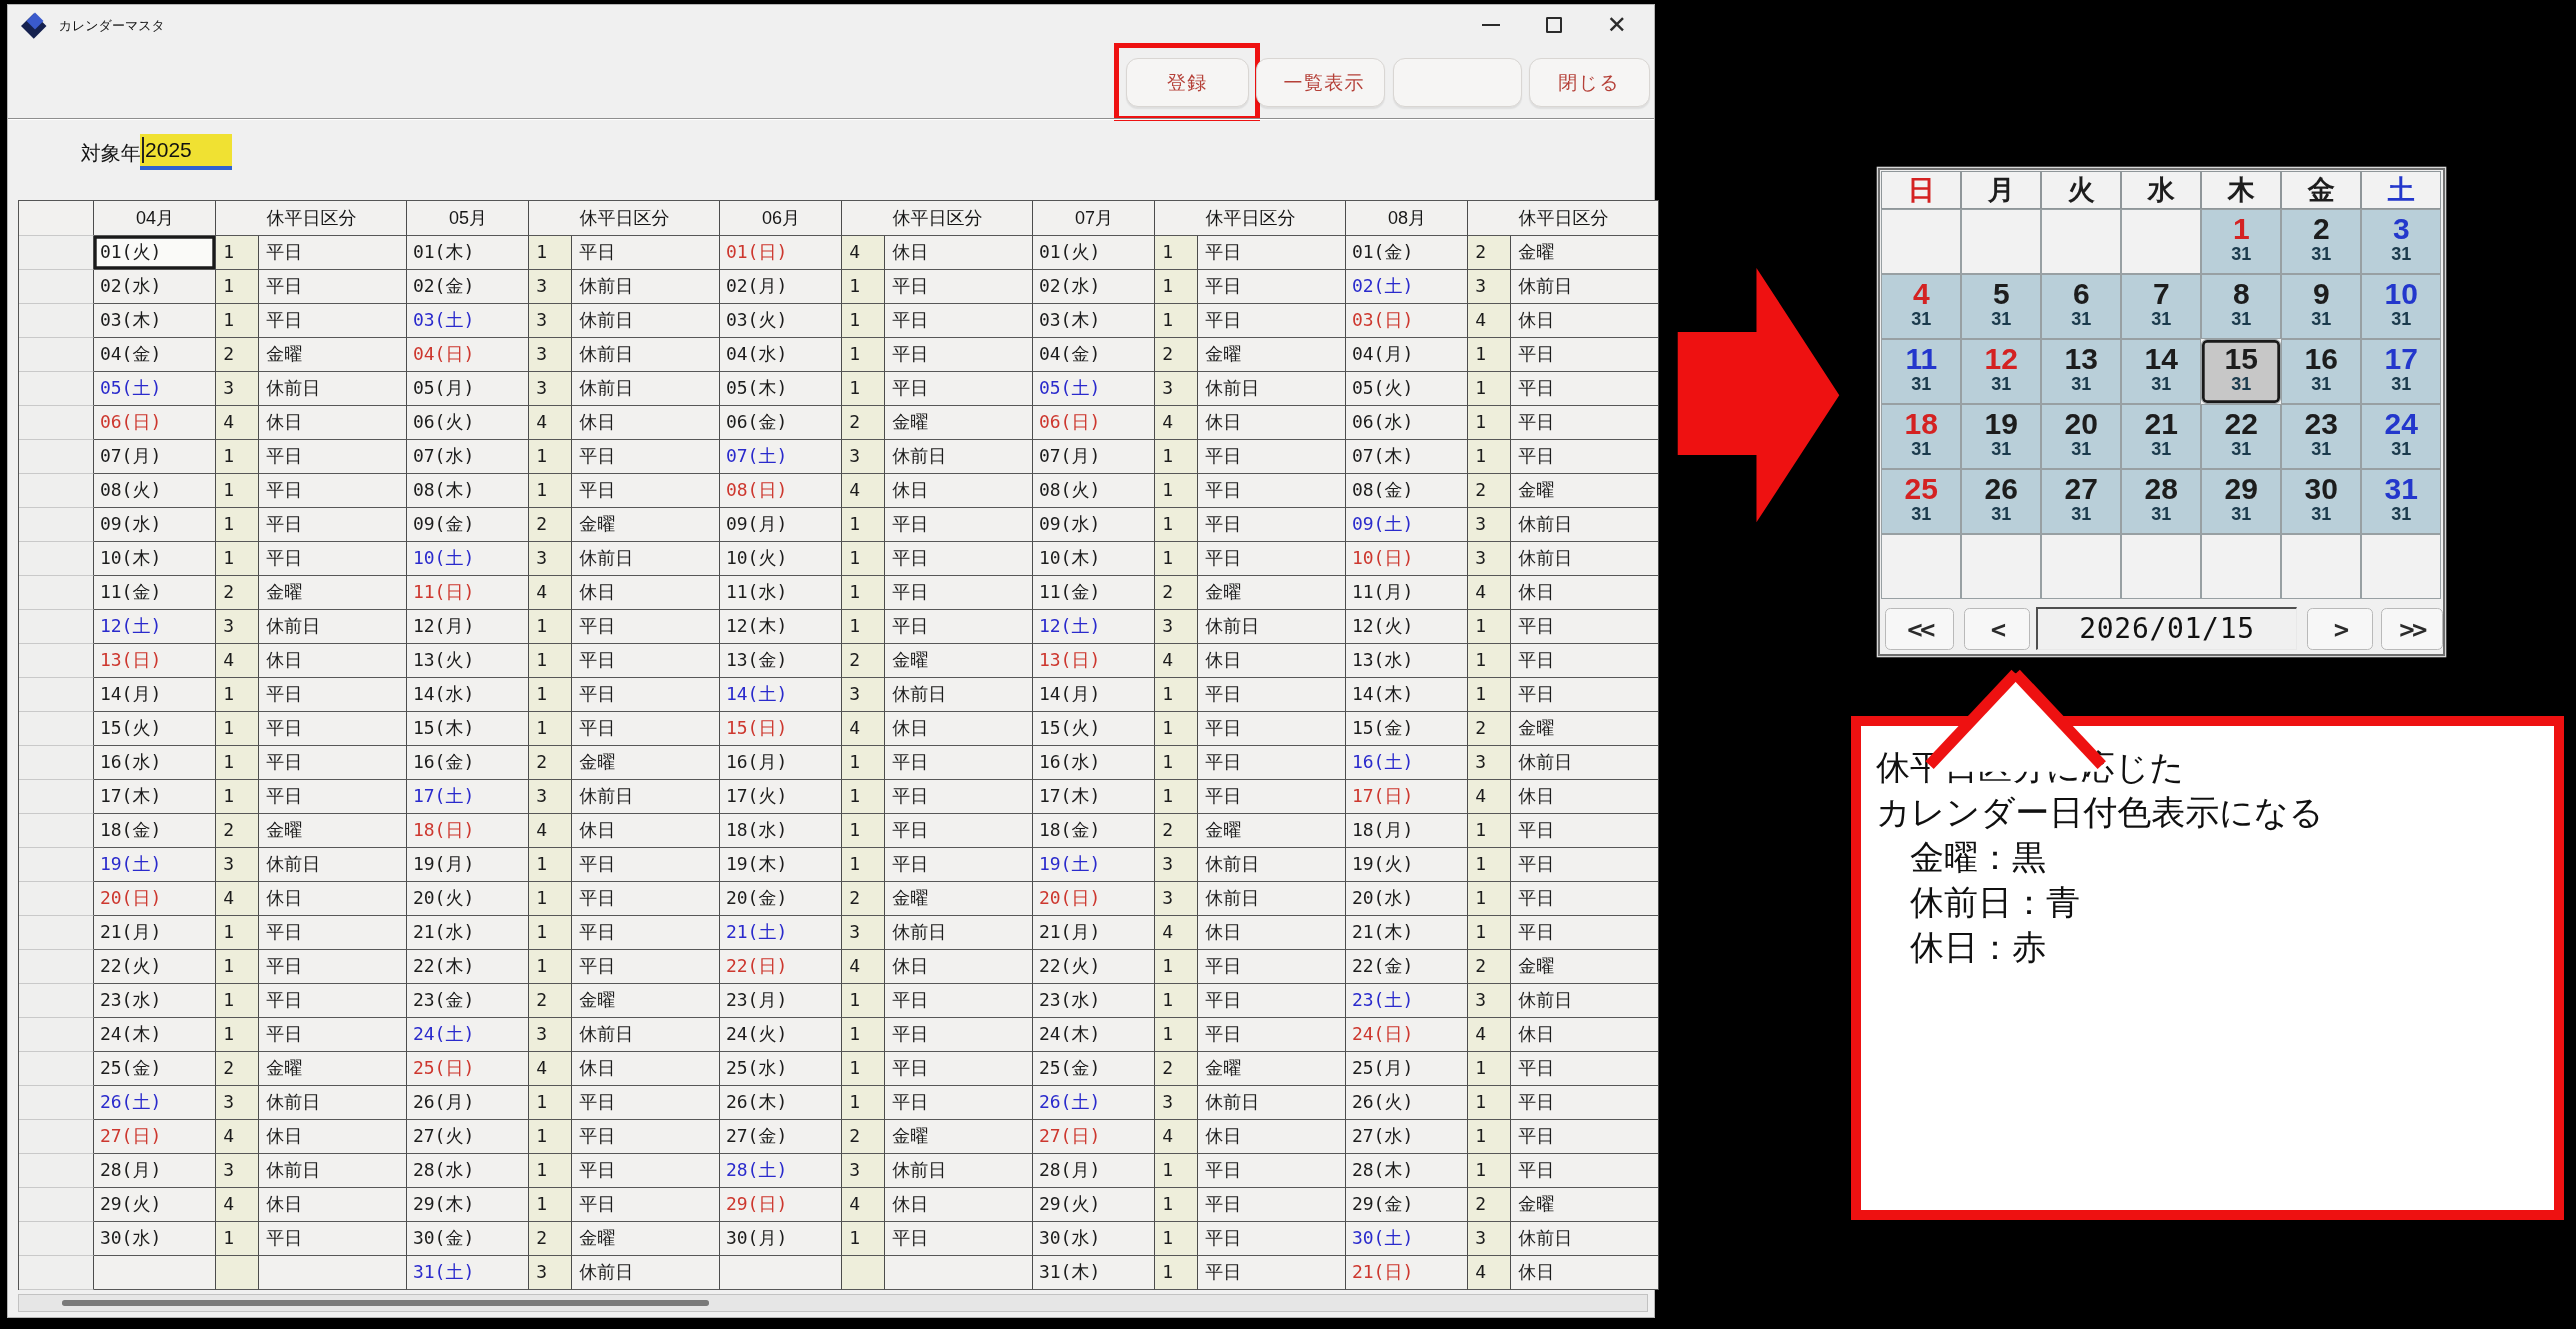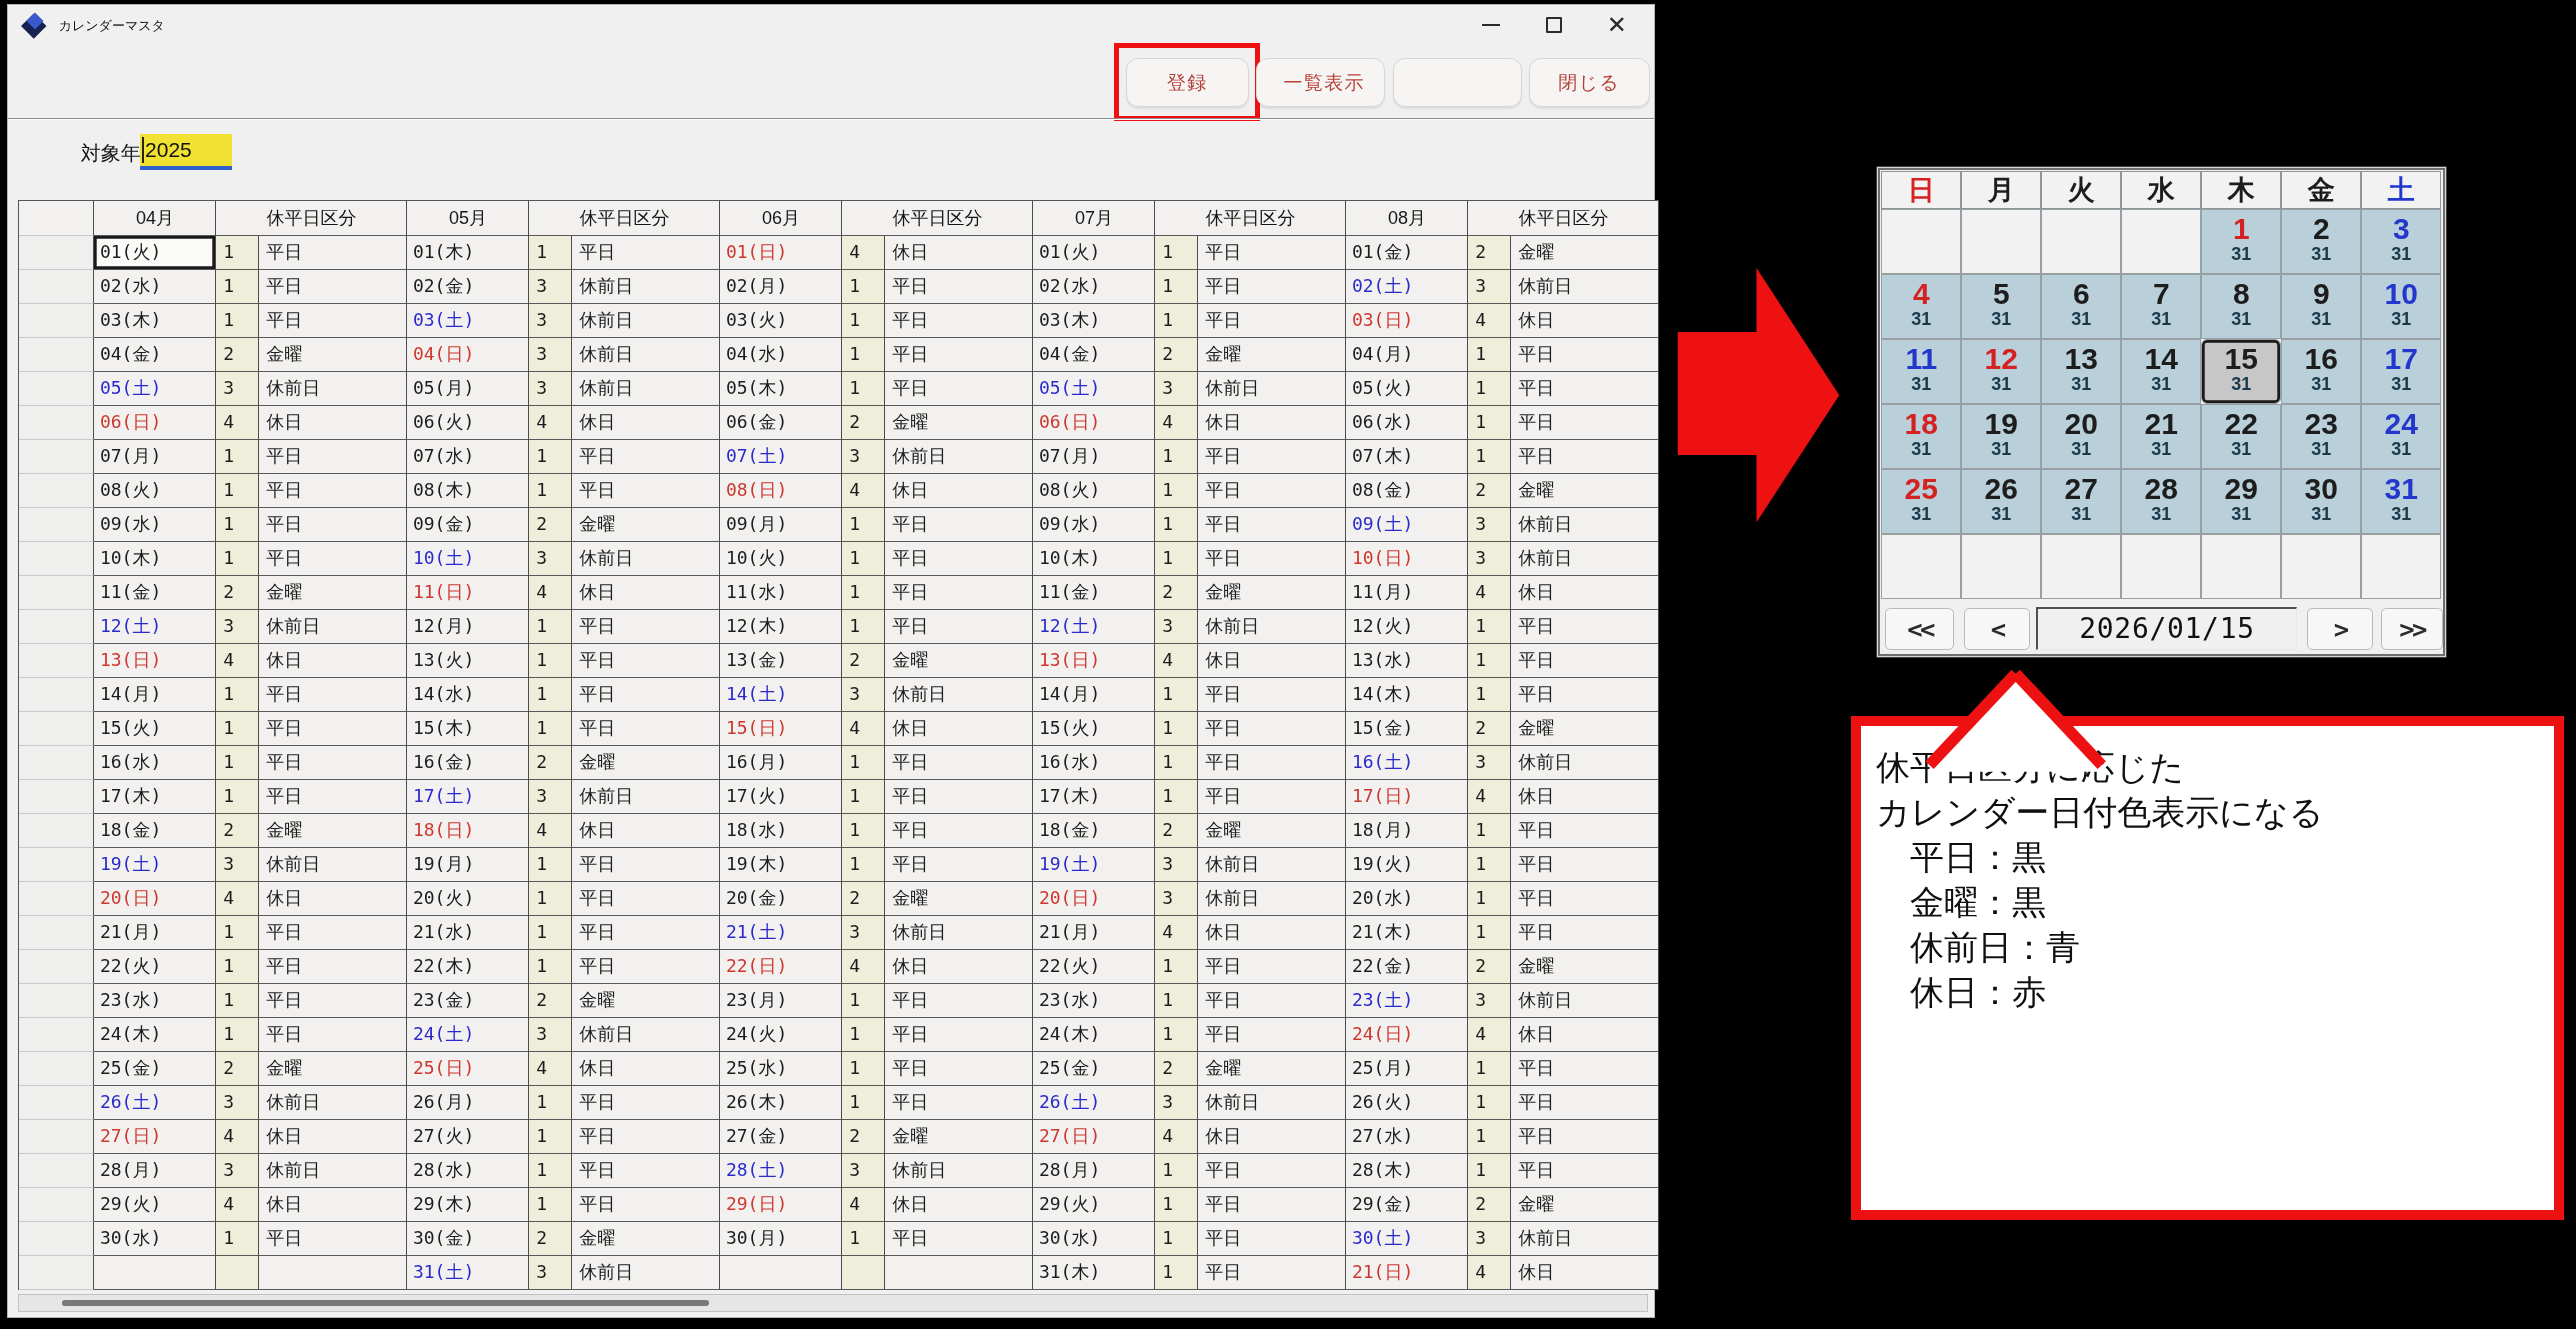--- a/index.html
+++ b/index.html
@@ -782,21 +782,20 @@
       <div class="mc-date">2026/01/15</div>
       <button class="mc-btn" style="left:427px;width:66px;">&gt;</button>
       <button class="mc-btn" style="left:501px;width:62px;">&gt;&gt;</button>
     </div>
   </div>
 
   <div class="note">
     <div id="note-lines">
         <div class="note-line">休平日区分に応じた</div>
         <div class="note-line">カレンダー日付色表示になる</div>
-        <div class="note-line">　平日：黒</div>
         <div class="note-line">　金曜：黒</div>
         <div class="note-line">　休前日：青</div>
         <div class="note-line">　休日：赤</div>
       </div>
   </div>
   <svg class="pointer-svg" width="222" height="108" viewBox="0 0 330 160">
     <polygon points="35,160 35,150 163,14 291,150 291,160" fill="#ffffff"></polygon>
     <line x1="35" y1="150" x2="163" y2="14" stroke="#ee1111" stroke-width="17"></line>
     <line x1="163" y1="14" x2="291" y2="150" stroke="#ee1111" stroke-width="17"></line>
   </svg>

